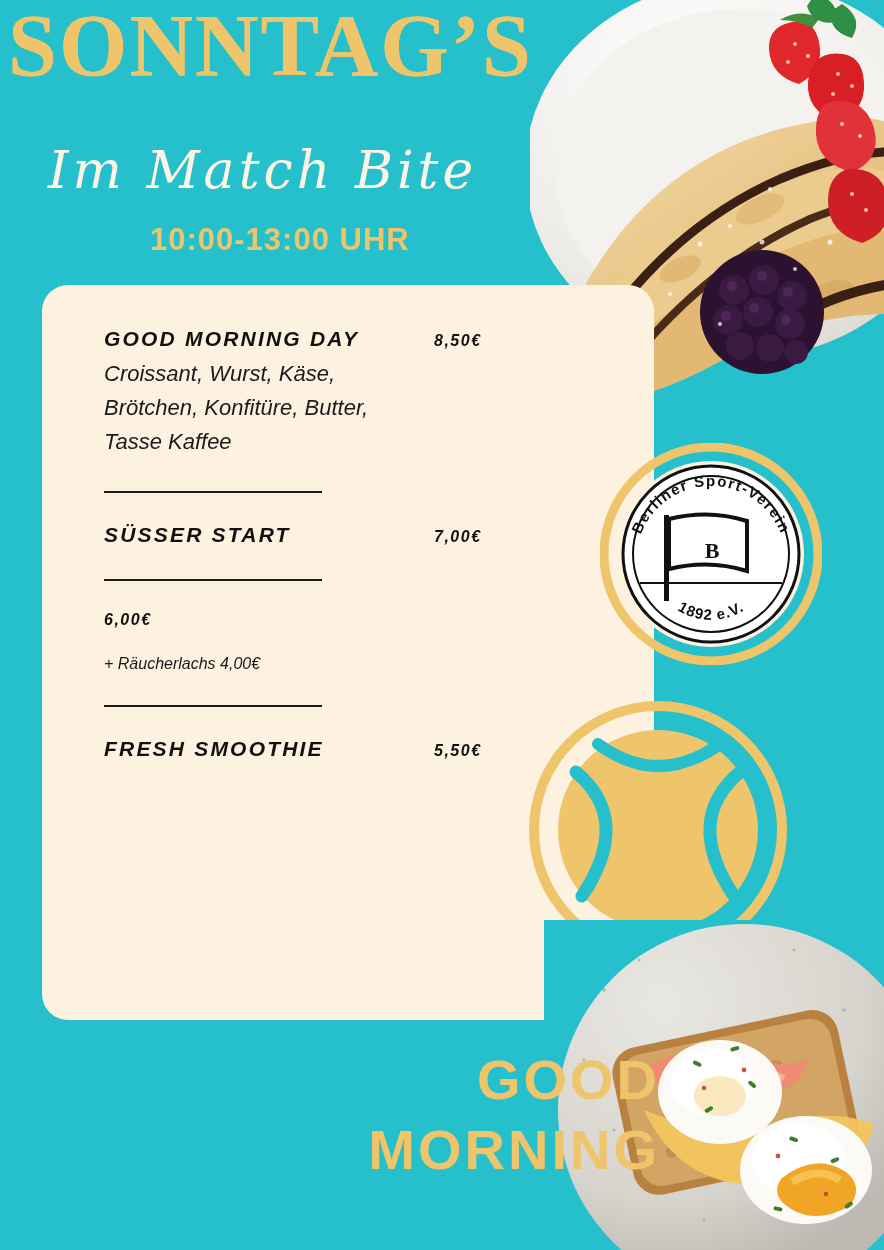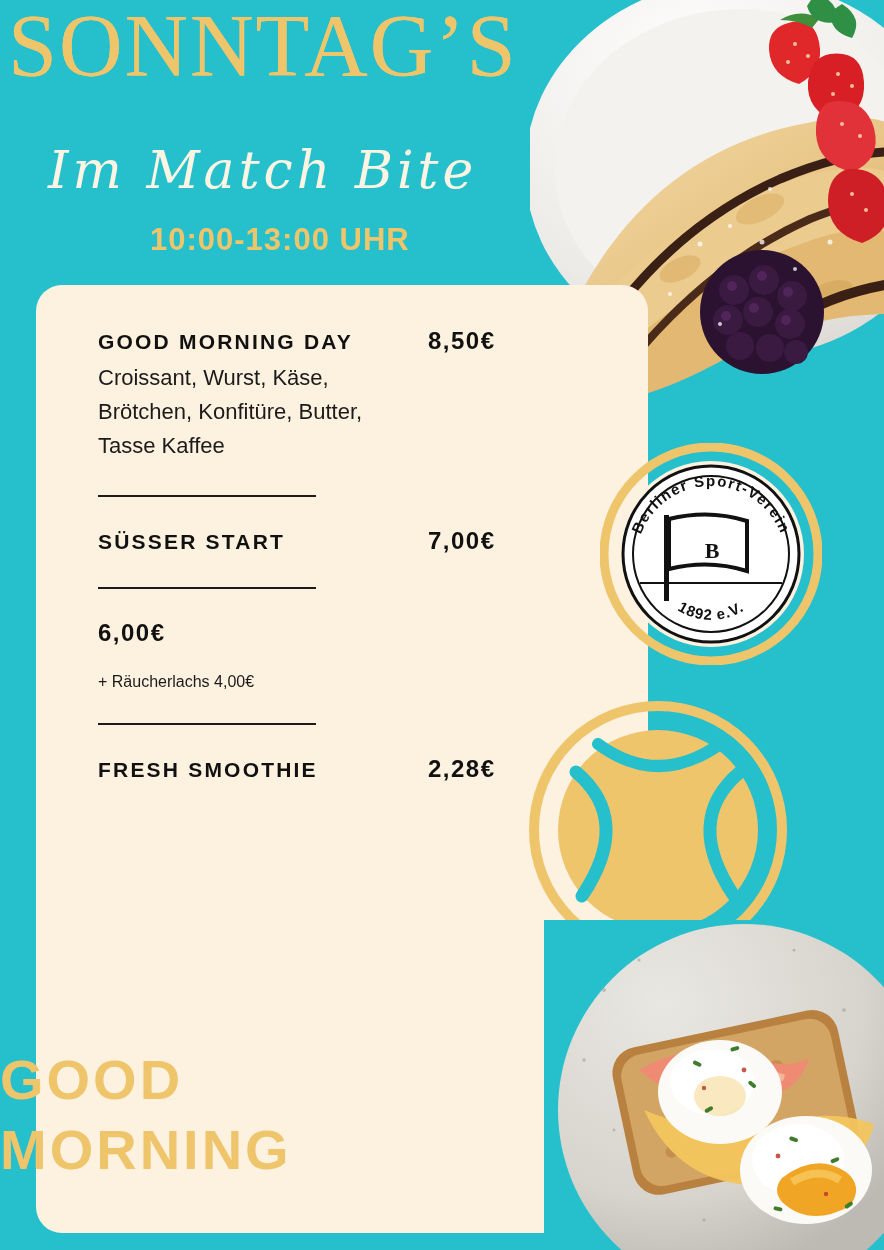--- a/index.html
+++ b/index.html
@@ -23,21 +23,21 @@
     overflow: hidden;
   }
 
   
   .title {
     position: absolute;
     left: 8px;
     top: 2px;
     width: 700px;
     font-family: "Liberation Serif", serif;
-    font-weight: normal;
+    font-weight: bold;
     font-size: 88px;
     letter-spacing: 2px;
     color: #efc56c;
     line-height: 1.0;
     text-shadow: 0 0 0 #efc56c;
   }
   .subtitle {
     position: absolute;
     left: 48px;
     top: 140px;
@@ -53,26 +53,27 @@
     top: 222px;
     font-size: 31px;
     font-weight: bold;
     letter-spacing: 1px;
     color: #efc56c;
   }
 
   
   .card {
     position: absolute;
-    left: 36px;
+    left: 42px;
     top: 285px;
     width: 612px;
-    height: 948px;
+    height: 735px;
     background: #fdf1e0;
     border-radius: 26px;
+    font-style: italic;
   }
   .menu {
     position: absolute;
     left: 62px;
     top: 42px;
     width: 500px;
   }
   .item {
     position: relative;
     margin-bottom: 0;
@@ -83,21 +84,21 @@
     justify-content: flex-start;
   }
   .item-name {
     font-size: 21px;
     font-weight: bold;
     letter-spacing: 2.2px;
     color: #111;
     width: 330px;
   }
   .item-price {
-    font-size: 24px;
+    font-size: 16px;
     font-weight: bold;
     letter-spacing: 1.5px;
     color: #111;
   }
   .item-desc {
     font-size: 22px;
     color: #1b1b1b;
     line-height: 1.55;
     margin-top: 6px;
     width: 275px;
@@ -150,21 +151,21 @@
     width: 260px;
     height: 260px;
   }
 
   
   .footer {
     position: absolute;
     left: 0;
     top: 1045px;
     width: 660px;
-    text-align: left;
+    text-align: right;
     color: #efc56c;
     font-size: 56px;
     font-weight: bold;
     letter-spacing: 3px;
     line-height: 1.25;
   }
   .footer span { display: block; }
 </style>
 </head>
 <body>
@@ -302,21 +303,21 @@
           <div class="item-price">6,00€</div>
         </div>
         <div class="item-extra">+ Räucherlachs 4,00€</div>
       </div>
 
       <div class="divider"></div>
 
       <div class="item">
         <div class="item-head">
           <div class="item-name">FRESH SMOOTHIE</div>
-          <div class="item-price">2,28€</div>
+          <div class="item-price">5,50€</div>
         </div>
       </div>
 
     </div>
   </div>
 
   <div class="bsv-badge">
     <svg width="222" height="222" viewBox="0 0 222 222">
       <defs>
         <path id="arcTop" d="M 36 118 A 75 75 0 0 1 186 118" fill="none"></path>

